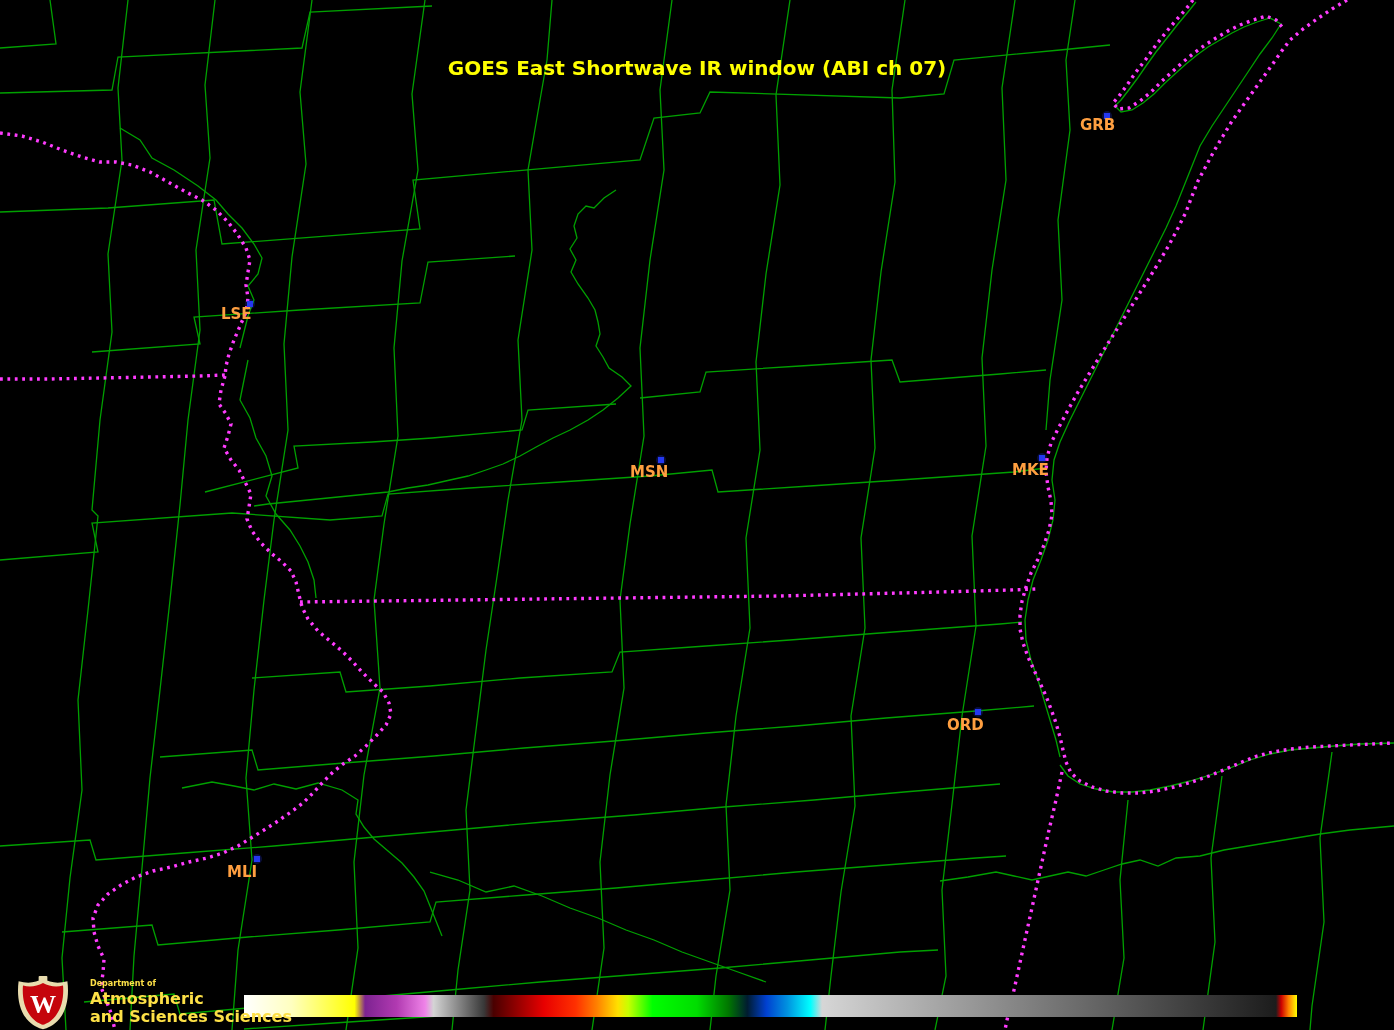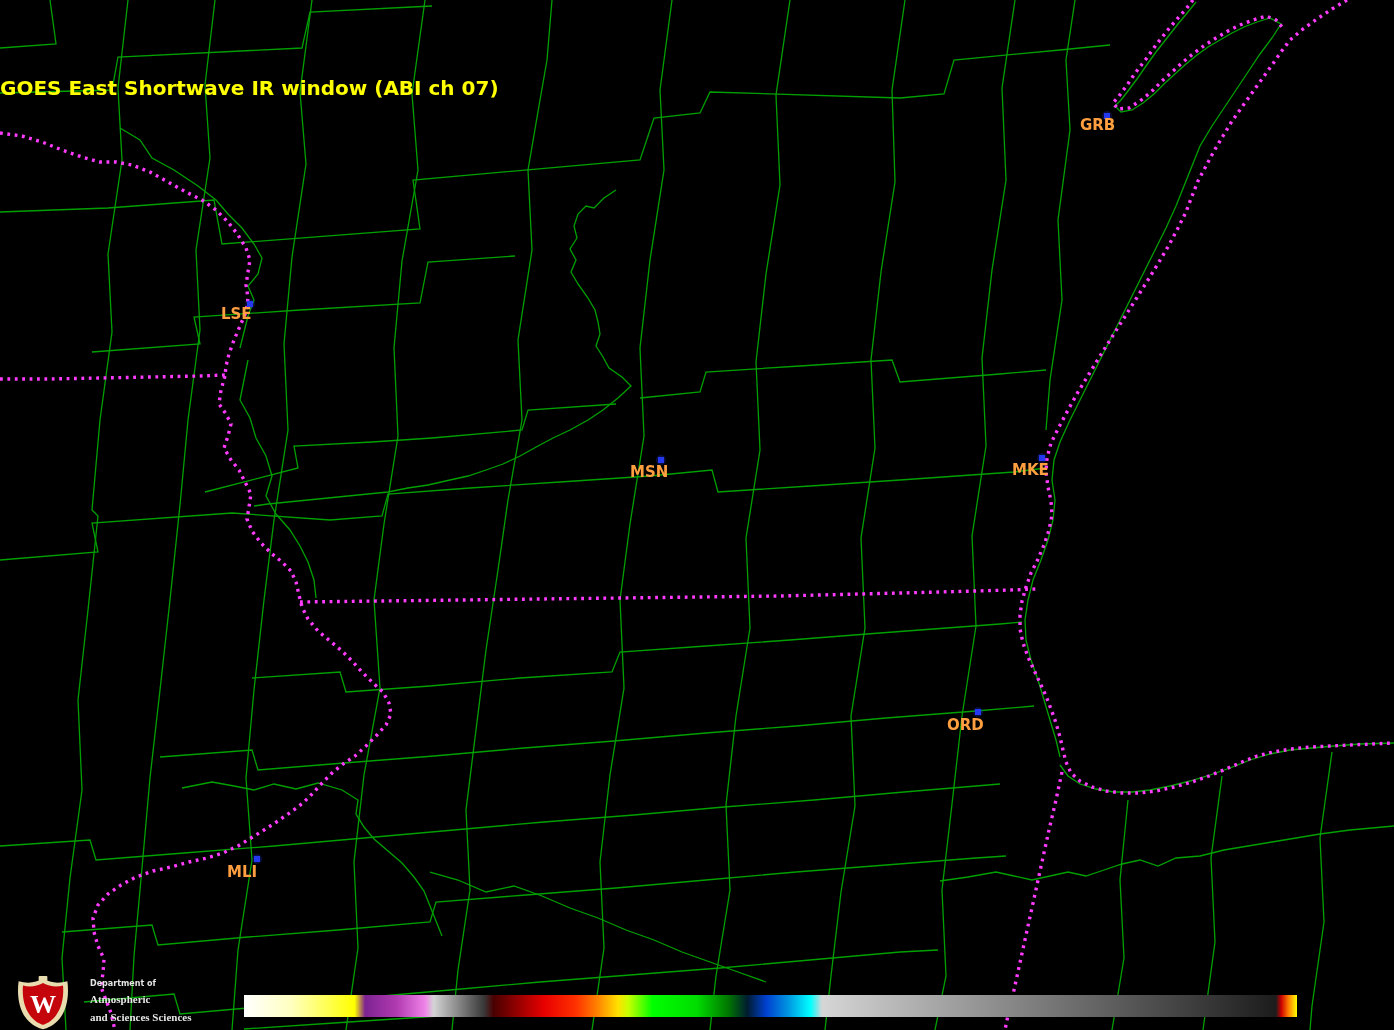--- a/index.html
+++ b/index.html
@@ -1,25 +1,25 @@
 <!DOCTYPE html>
 <html><head>
 <meta charset="utf-8">
 <style>
   html,body{margin:0;padding:0;background:#000;}
   .stage{position:relative;width:1394px;height:1030px;background:#000;overflow:hidden;
          font-family:"DejaVu Sans",sans-serif;}
   #map{position:absolute;left:0;top:0;width:1394px;height:1030px;}
-  .title{position:absolute;left:0;right:0;top:28px;
+  .title{position:absolute;left:0;right:0;top:8px;text-align:center;
          font-weight:bold;font-size:20px;line-height:24px;white-space:pre;}
   #colorbar{position:absolute;}
   .logo{position:absolute;left:10px;top:976px;display:flex;align-items:flex-start;}
   .logo-text{margin-left:14px;padding-top:4px;line-height:1;}
   .logo-text .dept{font-size:8px;font-weight:bold;margin-bottom:2px;}
-  .logo-text .big{font-size:11px;font-weight:bold;line-height:18px;font-family:Liberation Serif, serif;}
+  .logo-text .big{font-size:16px;font-weight:bold;line-height:18px;}
   svg text.city{font-family:"DejaVu Sans",sans-serif;font-weight:bold;font-size:15px;}
   svg text.crestW{font-family:"Liberation Serif",serif;font-weight:bold;font-size:30px;}
 </style>
 </head>
 <body>
 
 <div class="stage">
 
   <svg id="map" viewBox="0 0 1394 1030" xmlns="http://www.w3.org/2000/svg">
       <polyline points="0,48 56,44 50,0" fill="none" stroke="#00a000" stroke-width="1.3"></polyline>
@@ -89,20 +89,20 @@
 
   <div id="colorbar" style="left: 244px; top: 995px; width: 1053px; height: 22px; background: linear-gradient(to right, rgb(255, 255, 255) 0%, rgb(255, 255, 192) 4.5%, rgb(255, 255, 0) 10.5%, rgb(125, 35, 145) 11.5%, rgb(177, 58, 177) 14.5%, rgb(239, 131, 232) 17.2%, rgb(212, 212, 212) 18%, rgb(56, 56, 56) 22.8%, rgb(74, 0, 0) 23.7%, rgb(232, 0, 0) 28.5%, rgb(255, 48, 0) 31.5%, rgb(255, 128, 0) 33.5%, rgb(255, 224, 0) 35.5%, rgb(200, 255, 0) 36.5%, rgb(0, 255, 0) 38.8%, rgb(0, 221, 0) 43%, rgb(0, 119, 0) 46%, rgb(0, 28, 48) 47.8%, rgb(0, 64, 208) 49.6%, rgb(0, 146, 224) 51.6%, rgb(0, 255, 255) 53.8%, rgb(214, 214, 214) 54.9%, rgb(117, 117, 117) 77%, rgb(28, 28, 28) 98%, rgb(204, 0, 0) 98.5%, rgb(255, 128, 0) 99.2%, rgb(255, 255, 0) 100%);"></div>
 
   <div class="logo">
     <svg id="crest" width="66" height="54" viewBox="0 0 66 62" xmlns="http://www.w3.org/2000/svg">
       <rect x="28" y="0" width="10" height="6" rx="1" fill="#e9dcae"></rect>
       <path id="crest-outer" d="M33,3 C41,8 51,9 61,6 C63,21 61,38 52,49 C45,57 38,60 33,61 C28,60 21,57 14,49 C5,38 3,21 5,6 C15,9 25,8 33,3 Z" fill="#e9dcae"></path>
       <path id="crest-inner" d="M33,8 C40,12 48,13 56,11 C57,23 55,36 48,45 C43,52 37,55 33,56 C29,55 23,52 18,45 C11,36 9,23 10,11 C18,13 26,12 33,8 Z" fill="#c5050c"></path>
       <text class="crestW" id="crest-letter" x="33" y="43" text-anchor="middle" fill="#ffffff">W</text>
     </svg>
-    <div class="logo-text" style="color: #e5e5e5;">
+    <div class="logo-text" style="color: #fde047;">
       <div class="dept">Department of</div>
       <div class="big">Atmospheric</div>
       <div class="big">and Sciences Sciences</div>
     </div>
   </div>
 
 </div>
 
 </body></html>

